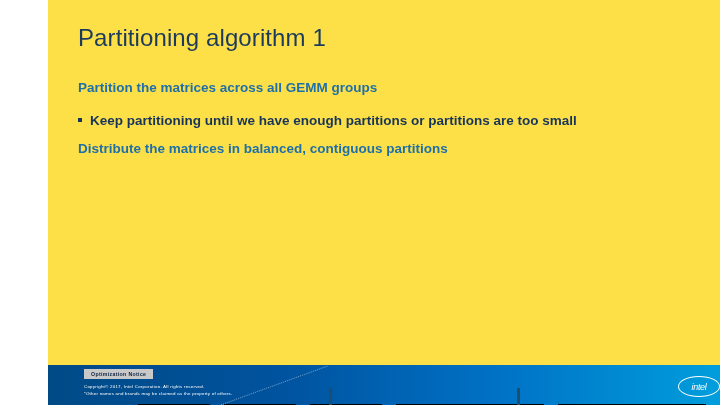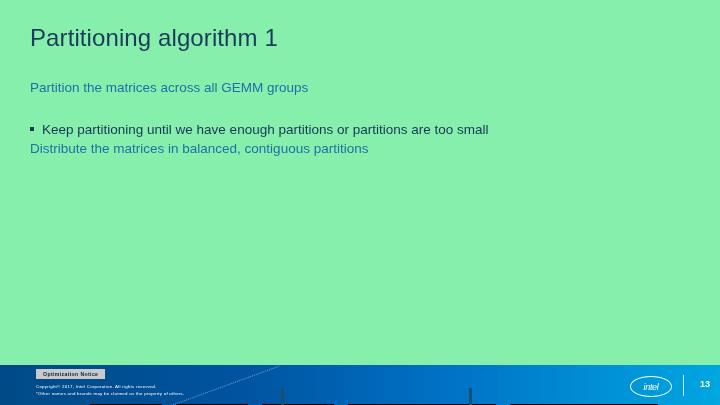--- a/index.html
+++ b/index.html
@@ -12,49 +12,50 @@
     height: 405px;
     position: relative;
     overflow: hidden;
     font-family: "Liberation Sans", sans-serif;
     background: #ffffff;
   }
 
   .slide {
     position: absolute;
     inset: 0;
-    background: #86efac;
+    background: #fde047;
+    margin-left: 48px;
   }
 
   
   .title {
     position: absolute;
     left: 30px;
     top: 23px;
     font-size: 24px;
     line-height: 30px;
     color: #1b3a5c;
     letter-spacing: 0.1px;
     white-space: nowrap;
   }
 
   
   .body-line {
     position: absolute;
     left: 30px;
     font-size: 13.5px;
-    font-weight: normal;
+    font-weight: bold;
     line-height: 17px;
     white-space: nowrap;
   }
   .body-line.lvl1 { color: #1f6fa8; }
   .body-line.lvl2 { color: #17355a; }
 
   .line1 { top: 79px; }
-  .line2 { top: 121px; }
+  .line2 { top: 112px; }
   .line3 { top: 140px; }
 
   .bullet-sq {
     display: inline-block;
     width: 4px;
     height: 4px;
     background: #17355a;
     vertical-align: middle;
     margin-right: 8px;
     position: relative;

